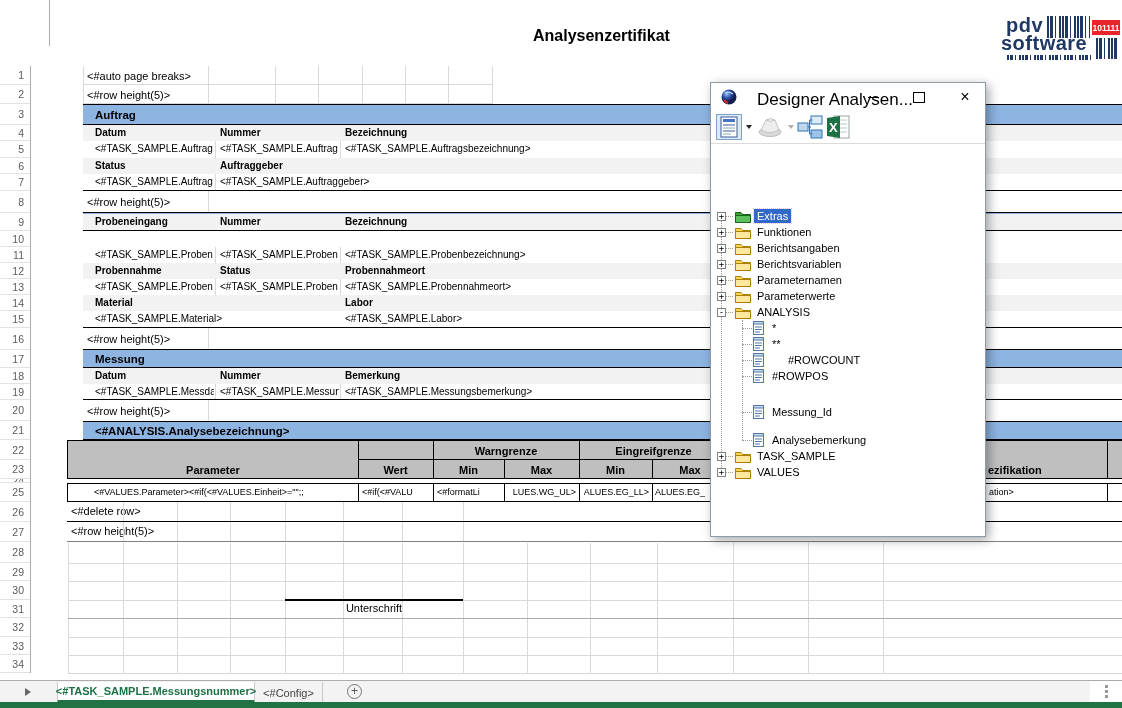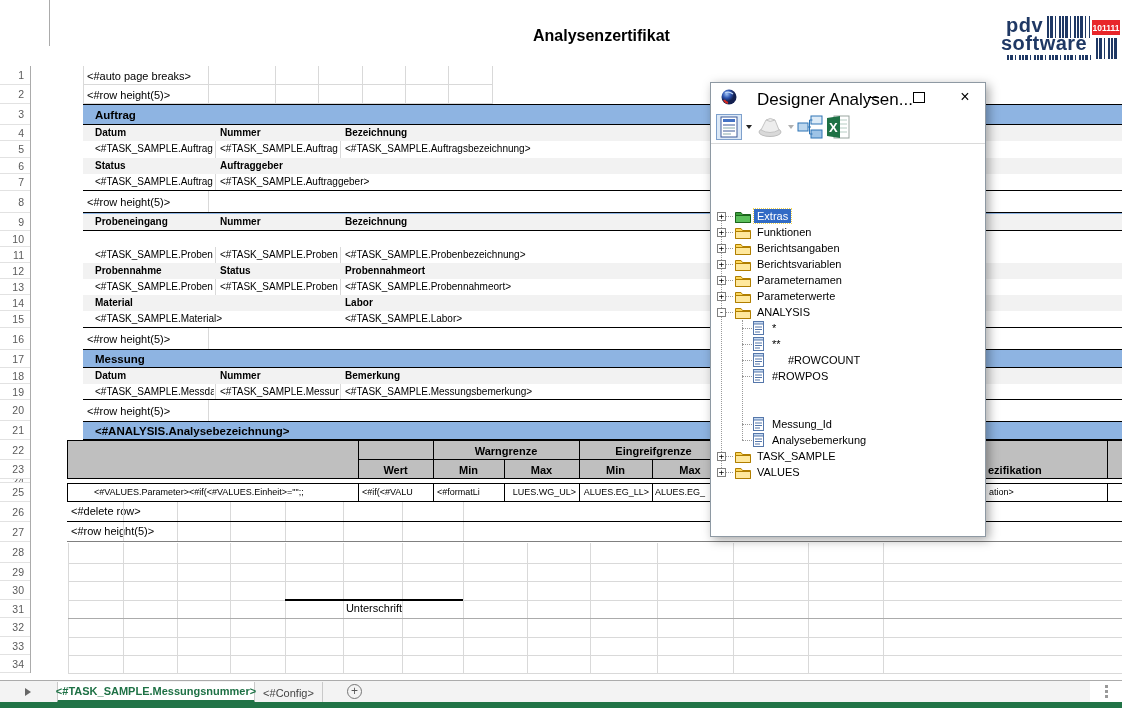--- a/index.html
+++ b/index.html
@@ -208,20 +208,21 @@
     <span class="c3">&lt;#TASK_SAMPLE.Messungsbemerkung&gt;</span>
     <i class="dv" style="left:132px"></i>
       <i class="dv" style="left:257px"></i>
   </div>
   <div class="dir" style="top:400px;height:21px;width:330px">&lt;#row height(5)&gt;</div>
   <div class="gl" style="left:208px;top:400px;width:1px;height:21px"></div>
 
   <div class="sec" style="top:421px;height:19px">&lt;#ANALYSIS.Analysebezeichnung&gt;</div>
 
   <div id="ptab">
+    <div class="ph" style="left:0;top:19px;width:290px;height:19px">Parameter</div>
     <div class="ph" style="left:290px;top:19px;width:75px;height:19px">Wert</div>
     <div class="ph" style="left:365px;top:0;width:146px;height:19px">Warngrenze</div>
     <div class="ph" style="left:365px;top:19px;width:71px;height:19px">Min</div>
     <div class="ph" style="left:436px;top:19px;width:75px;height:19px">Max</div>
     <div class="ph" style="left:511px;top:0;width:149px;height:19px">Eingreifgrenze</div>
     <div class="ph" style="left:511px;top:19px;width:73px;height:19px">Min</div>
     <div class="ph" style="left:584px;top:19px;width:76px;height:19px">Max</div>
     <div class="ph" style="left:920px;top:19px;width:120px;height:19px;justify-content:flex-start">ezifikation</div>
     <div class="pv" style="left:290px;top:0;height:37px"></div>
     <div class="pv" style="left:365px;top:0;height:37px"></div>
@@ -464,21 +465,21 @@
           <div class="dot doth" style="left: 31px; top: 8px; width: 10px; height: 1px;"></div>
           <div class="a" style="left: 42px; top: 1px; width: 11px; height: 14px;"><svg width="11" height="14" viewBox="0 0 11 14">
               <rect x="0.5" y="0.5" width="10" height="13" fill="#fff" stroke="#5577AA"></rect>
               <rect x="0.5" y="0.5" width="10" height="2.5" fill="#C6D9F1" stroke="#5577AA"></rect>
               <line x1="2" y1="6" x2="9" y2="6" stroke="#5577AA"></line>
               <line x1="2" y1="8.5" x2="9" y2="8.5" stroke="#5577AA"></line>
               <line x1="2" y1="11" x2="7" y2="11" stroke="#5577AA"></line>
             </svg></div>
           <div class="tlabel" style="left: 58px;">#ROWPOS</div>
         </div>
-        <div class="titem" style="top: 272px;">
+        <div class="titem" style="top: 260px;">
           <div class="dot doth" style="left: 31px; top: 8px; width: 10px; height: 1px;"></div>
           <div class="a" style="left: 42px; top: 1px; width: 11px; height: 14px;"><svg width="11" height="14" viewBox="0 0 11 14">
               <rect x="0.5" y="0.5" width="10" height="13" fill="#fff" stroke="#5577AA"></rect>
               <rect x="0.5" y="0.5" width="10" height="2.5" fill="#C6D9F1" stroke="#5577AA"></rect>
               <line x1="2" y1="6" x2="9" y2="6" stroke="#5577AA"></line>
               <line x1="2" y1="8.5" x2="9" y2="8.5" stroke="#5577AA"></line>
               <line x1="2" y1="11" x2="7" y2="11" stroke="#5577AA"></line>
             </svg></div>
           <div class="tlabel" style="left: 58px;">Messung_Id</div>
         </div>

